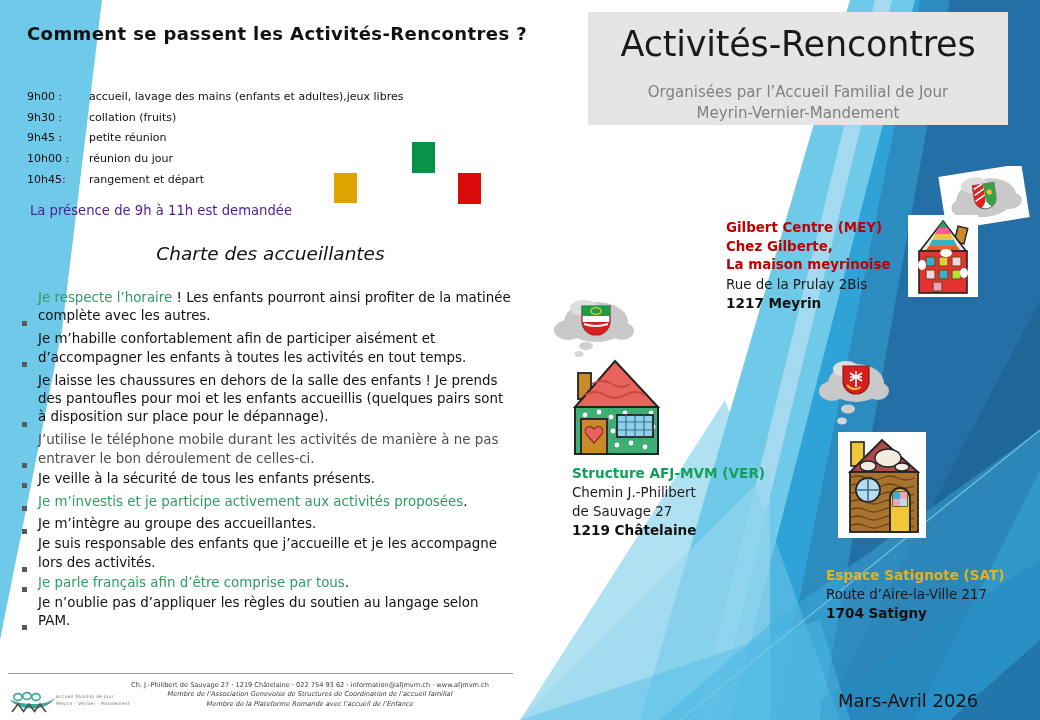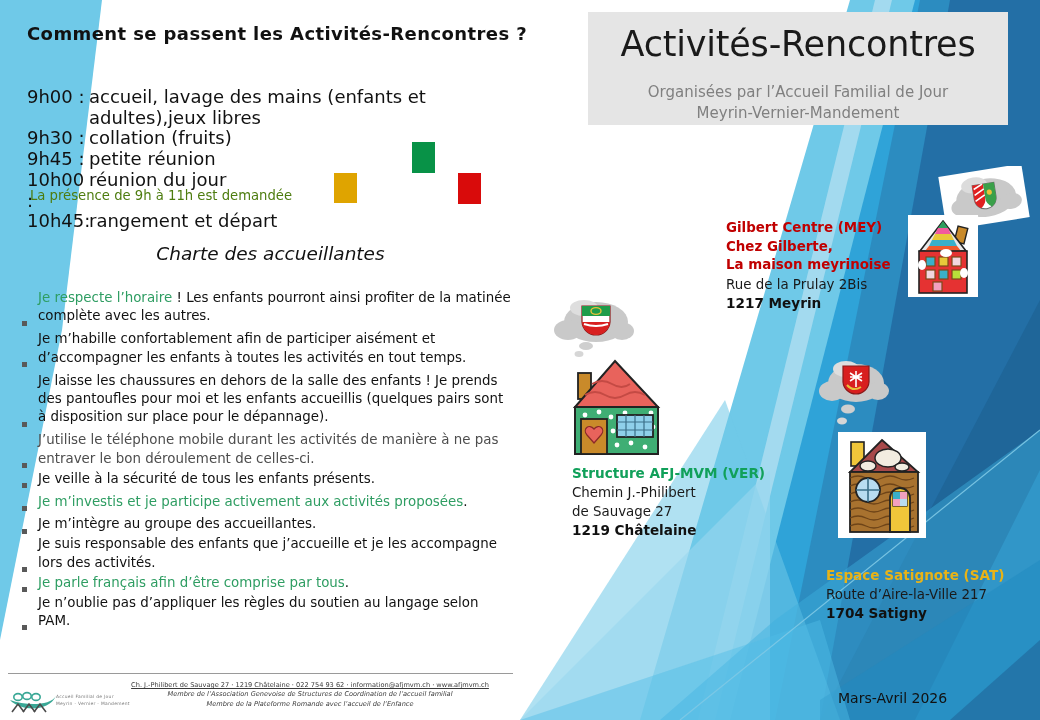--- a/index.html
+++ b/index.html
@@ -8,60 +8,60 @@
 
   
   .bg-right{position:absolute;left:520px;top:0;width:520px;height:720px;overflow:hidden;background:#ffffff;}
   .bg-right svg{display:block;width:520px;height:720px;}
   .bg-left-wedge{position:absolute;left:0;top:0;width:300px;height:720px;overflow:hidden;pointer-events:none;}
   .bg-left-wedge svg{display:block;width:300px;height:720px;}
 
   
   .left-col{position:absolute;left:0;top:0;width:525px;height:720px;}
   .lc-title{position:absolute;left:27px;top:23px;font-size:18px;font-weight:bold;color:#111;letter-spacing:.4px;white-space:nowrap;}
-  .schedule{position:absolute;left:27px;top:87px;font-size:18px;color:#111;line-height:20.7px;}
+  .schedule{position:absolute;left:27px;top:87px;font-size:11px;color:#111;line-height:20.7px;}
   .sched-row{display:flex;}
   .sched-time{width:62px;flex:0 0 62px;}
   .sched-act{flex:1;}
-  .presence{position:absolute;left:30px;top:188px;font-size:13.2px;color:#4d7c0f;}
+  .presence{position:absolute;left:30px;top:203px;font-size:13.2px;color:#4c1d95;}
   .charte-title{position:absolute;left:0;right:0;top:243px;text-align:center;font-size:18.5px;font-style:italic;color:#111;padding-right:20px;padding-left:36px;}
 
   .charte-list{position:absolute;left:22px;top:289px;width:492px;}
   .cl-item{display:flex;margin-bottom:4.5px;align-items:flex-end;}
   .cl-bullet{flex:0 0 16px;padding-top:8px;}
   .cl-bullet i{display:block;width:5px;height:5px;background:#595959;}
   .cl-text{flex:1;font-size:13.4px;line-height:18.4px;color:#111;}
   .cl-item.tight{margin-bottom:1.5px;}
   .g{color:#2E9D62;}
   .gray{color:#4d4d4d;}
 
   
   .flag{position:absolute;}
 
   
   .footer-rule{position:absolute;left:8px;top:673px;width:505px;height:1px;background:#9a9a9a;}
   .footer-text{position:absolute;left:110px;top:681px;width:400px;text-align:center;font-size:6.6px;line-height:9.4px;color:#3a3a3a;font-style:italic;}
-  .footer-text .l1{font-style:normal;text-decoration:underline;}
+  .footer-text .l1{font-style:normal;}
   .logo{position:absolute;left:6px;top:686px;width:100px;height:30px;}
   .logo svg{display:block;}
   .logo-cap{position:absolute;left:56px;top:694px;font-size:4.4px;line-height:6.2px;color:#7a7a7a;letter-spacing:.3px;white-space:nowrap;}
 
   
   .title-card{position:absolute;left:588px;top:12px;width:420px;height:113px;background:#e5e5e5;}
   .tc-main{position:absolute;left:0;right:0;top:12px;text-align:center;font-size:35px;color:#1a1a1a;letter-spacing:-.2px;}
   .tc-sub{position:absolute;left:0;right:0;top:70px;text-align:center;font-size:15px;line-height:21px;color:#808080;}
 
   .addr{position:absolute;}
   .addr .l-red{color:#C00000;font-weight:bold;font-size:13.4px;line-height:18.6px;}
   .addr .l-green{color:#11a05a;font-weight:bold;font-size:13.6px;line-height:19px;}
   .addr .l-gold{color:#E8B317;font-weight:bold;font-size:13.6px;line-height:19px;}
   .addr .l-plain{color:#1a1a1a;font-size:13.4px;line-height:19px;}
   .addr .l-bold{color:#111;font-weight:bold;font-size:13.6px;line-height:19px;}
 
-  .date-txt{position:absolute;left:838px;top:690px;font-size:14px;color:#111;}
+  .date-txt{position:absolute;left:838px;top:690px;font-size:18px;color:#111;}
 
   .art{position:absolute;}
   .art svg{display:block;}
 </style>
 </head>
 <body>
 
 <div class="page">
 
   <div class="bg-right">

